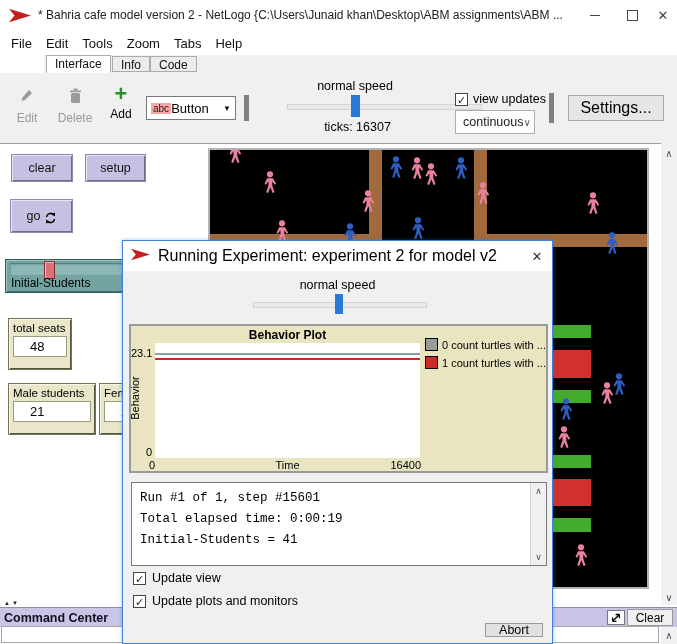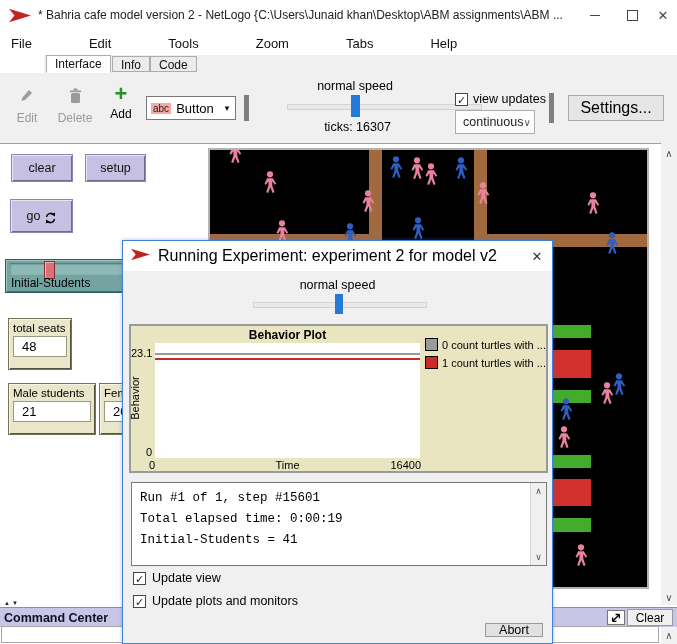--- a/index.html
+++ b/index.html
@@ -8,36 +8,36 @@
 
   
   .titlebar{position:absolute;left:0;top:8px;width:677px;height:32px;background:#fff;display:flex;}
   .titlebar .app-icon{margin:0 7px 0 9px;flex:0 0 auto;}
   .title-text{font-size:12px;color:#222;white-space:nowrap;overflow:hidden;}
   .win-btn{position:absolute;top:0;width:34px;height:30px;display:flex;align-items:center;justify-content:center;color:#444;}
   .win-min{left:578px;} .win-max{left:615px;} .win-close{left:646px;font-size:13px;}
   .min-glyph{width:10px;height:1px;background:#444;}
   .max-glyph{width:9px;height:9px;border:1px solid #444;}
 
-  .menubar{position:absolute;left:0;top:32px;width:677px;height:23px;background:#fff;display:flex;align-items:center;padding-left:4px;box-sizing:border-box;gap:43px;}
+  .menubar{position:absolute;left:0;top:32px;width:677px;height:23px;background:#fff;display:flex;align-items:center;padding-left:4px;box-sizing:border-box;}
   .menu-item{padding:2px 7px;font-size:13px;color:#111;}
 
   
   .tabstrip{position:absolute;left:0;top:55px;width:677px;height:18px;background:#f0f0f0;border-bottom:1px solid #d9d9d9;margin-left:44px;}
   .tab{position:absolute;top:1px;height:16px;line-height:16px;padding:0 8px;font-size:12px;background:#ececec;border:1px solid #acacac;box-sizing:border-box;color:#111;}
   .tab.active{background:#fff;border-bottom:1px solid #fff;top:0;height:18px;line-height:17px;}
 
   
   .toolbar{position:absolute;left:0;top:73px;width:677px;height:70px;background:#f0f0f0;border-bottom:1px solid #9f9f9f;}
   .tool-btn{position:absolute;display:flex;flex-direction:column;align-items:center;font-size:12px;}
   .tool-btn .lbl{margin-top:4px;}
   .disabled-lbl{color:#9a9a9a;}
   .add-plus{font-size:22px;line-height:18px;font-weight:bold;color:#2a8f2a;}
   .widget-select{position:absolute;left:146px;top:23px;width:90px;height:24px;background:#fff;border:1px solid #7a7a7a;display:flex;align-items:center;box-sizing:border-box;padding:0 4px;}
-  .abc-badge{background:#fca5a5;font-size:10px;padding:0 2px;margin-right:5px;color:#222;}
+  .abc-badge{background:#fca5a5;font-size:10px;padding:0 2px;color:#222;}
   .widget-select .val{flex:1;font-size:13px;}
   .dd-arrow{font-size:8px;color:#111;}
   .vsep{position:absolute;width:5px;background:#7f7f7f;}
   .speed-label{position:absolute;left:285px;top:6px;width:140px;text-align:center;font-size:12.5px;}
   .speed-track{position:absolute;left:287px;top:31px;width:193px;height:4px;background:#e9e9e9;border:1px solid #d3d3d3;}
   .speed-thumb{position:absolute;left:351px;top:22px;width:9px;height:22px;background:#2779d8;}
   .ticks-text{position:absolute;left:295px;top:47px;width:125px;text-align:center;font-size:12.5px;}
   .chk{width:13px;height:13px;background:#fff;border:1px solid #454545;font-size:11px;line-height:12px;text-align:center;color:#222;box-sizing:border-box;}
   .vu-row{position:absolute;left:455px;top:19px;display:flex;align-items:center;gap:5px;font-size:12.5px;}
   .cont-select{position:absolute;left:455px;top:37px;width:80px;height:24px;background:#fdfdfd;border:1px solid #adadad;display:flex;align-items:center;justify-content:space-between;padding:0 7px;box-sizing:border-box;font-size:12.5px;color:#222;}
@@ -48,21 +48,21 @@
   .nl-button{position:absolute;background:#c6c0e2;border:1px solid #8d87b0;
     box-shadow:inset 1px 1px 0 #e8e4f6, inset -1px -1px 0 #6f6a93;
     display:flex;align-items:center;justify-content:center;font-size:12.5px;color:#111;gap:5px;box-sizing:border-box;}
   .nl-slider{position:absolute;left:5px;top:259px;width:158px;height:34px;background:#74a4a2;border:1px solid #2e5d5d;box-sizing:border-box;
     box-shadow:inset 1px 1px 0 #9fc4c2, inset -1px -1px 0 #3f6f6e;}
   .nl-slider .track{position:absolute;left:4px;right:4px;top:3px;height:12px;background:#8db8b6;box-shadow:inset 0 1px 2px #3f6f6e;}
   .nl-slider .thumb{position:absolute;left:38px;top:1px;width:9px;height:16px;background:#dd6f77;border:1px solid #7e2f38;box-shadow:inset 1px 1px 0 #f3b7bb;}
   .nl-slider .slbl{position:absolute;left:5px;bottom:2px;font-size:12px;color:#000;}
   .monitor{position:absolute;background:#e9e6c9;border:1px solid #73735a;box-shadow:inset 1px 1px 0 #f7f5e4, inset -1px -1px 0 #55553f;box-sizing:border-box;padding:3px 4px;}
   .monitor .mlbl{font-size:11.5px;color:#000;white-space:nowrap;overflow:hidden;}
-  .monitor .mval{margin-top:2px;background:#fff;border:1px solid #9a9a7c;height:19px;line-height:19px;padding-left:8px;font-size:13px;}
+  .monitor .mval{margin-top:2px;background:#fff;border:1px solid #9a9a7c;height:19px;line-height:19px;padding-left:16px;font-size:13px;}
 
   
   .model-view{position:absolute;left:208px;top:148px;width:437px;height:437px;background:#000;border:2px solid #b3b3b3;overflow:hidden;}
 
   
   .vscroll{position:absolute;left:661px;top:143px;width:16px;height:462px;background:#f1f1f1;}
   .scroll-arrow{position:absolute;left:0;width:16px;height:16px;display:flex;align-items:center;justify-content:center;color:#505050;font-size:10px;}
   .cc-scroll-up{position:absolute;left:661px;top:627px;width:16px;height:17px;background:#f1f1f1;display:flex;align-items:center;justify-content:center;color:#505050;font-size:10px;}
 
   

